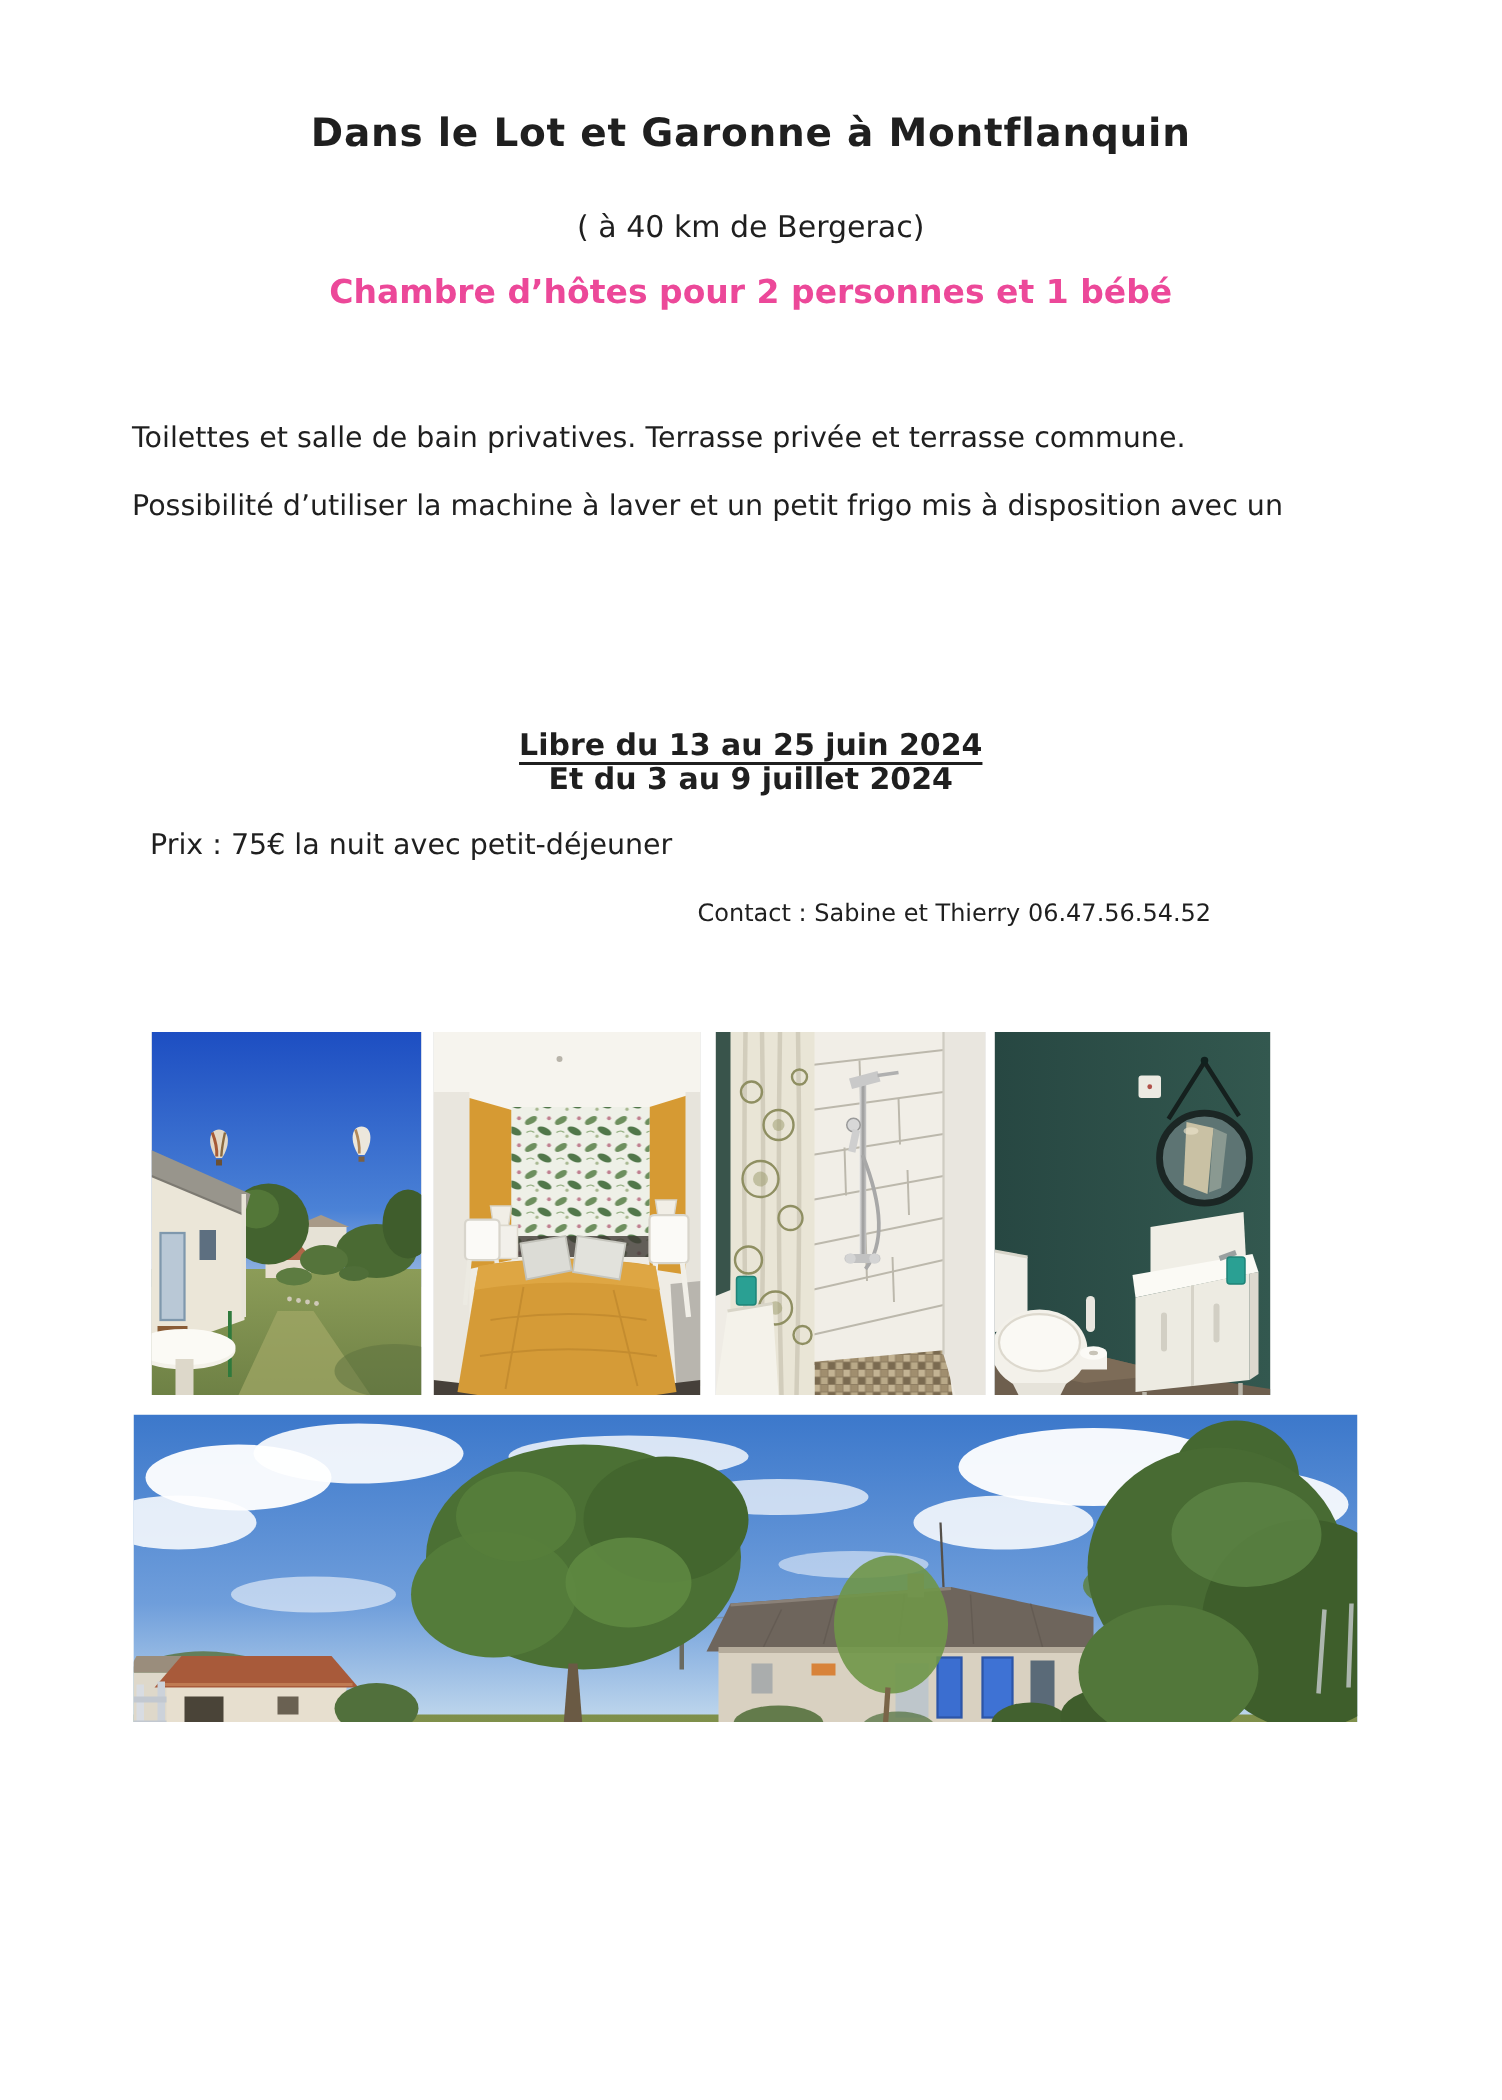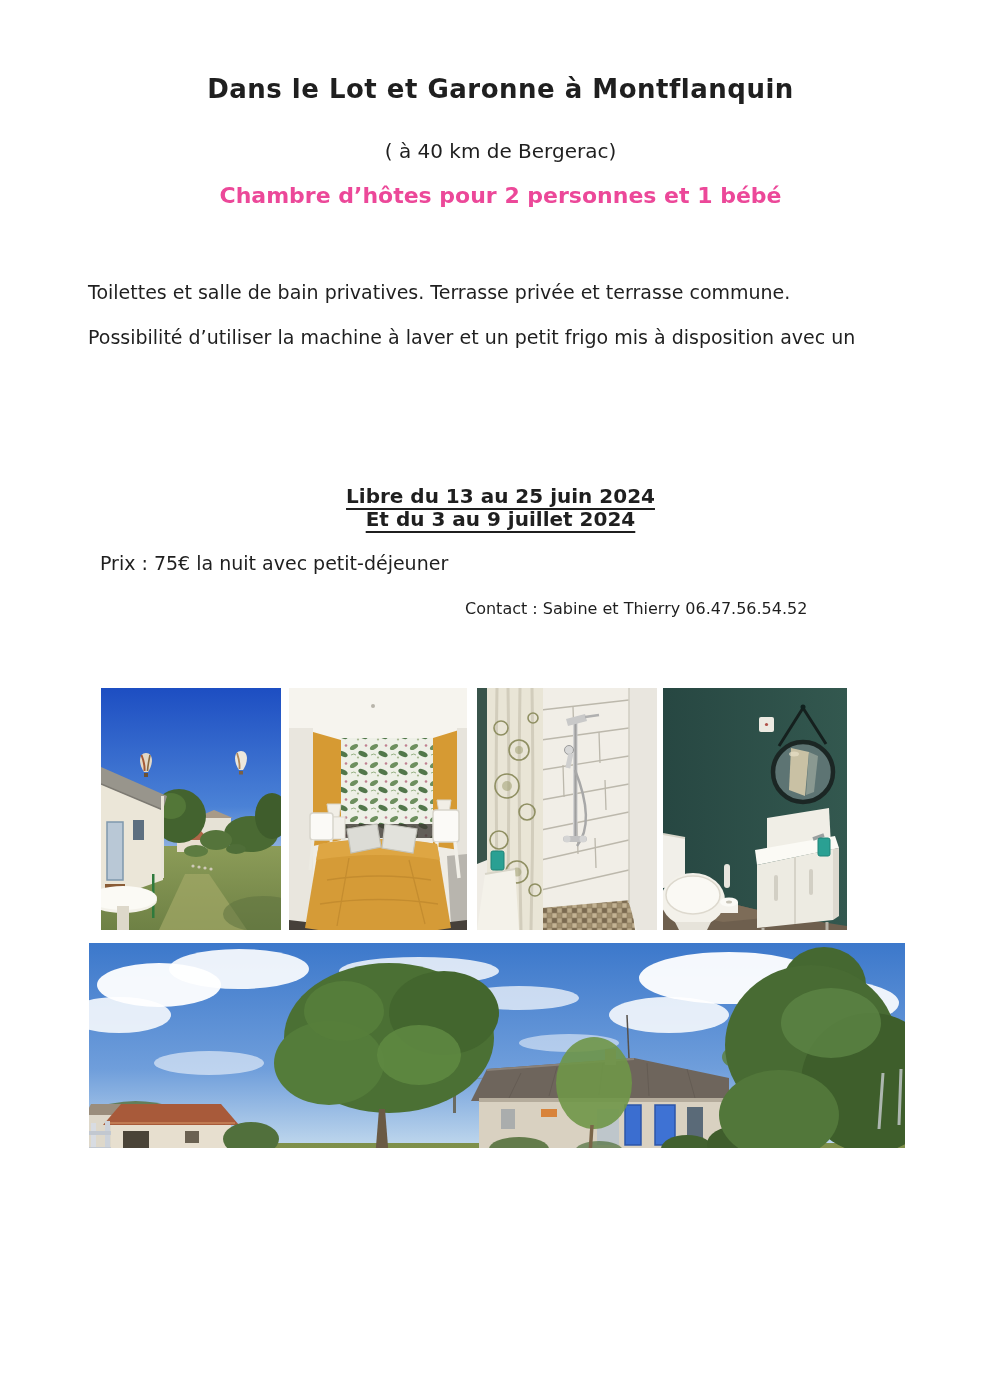--- a/index.html
+++ b/index.html
@@ -8,21 +8,21 @@
   .t{position:absolute;white-space:nowrap;}
   .center{left:0;width:1001px;text-align:center;}
   .title{top:74px;font-size:26px;font-weight:bold;letter-spacing:.5px;}
   .subtitle{top:139px;font-size:20px;}
   .red1{top:183px;font-size:22px;font-weight:bold;color:#ec4899;}
   .red2{top:233px;font-size:22px;font-weight:bold;color:#e02b26;}
   .bodytext{position:absolute;left:88px;top:270px;font-size:19px;}
   .bodytext div{height:45px;line-height:45px;white-space:nowrap;}
   .date1{top:460px;font-size:20px;font-weight:bold;text-decoration:underline;
          text-decoration-thickness:2px;text-underline-offset:5px;margin-top:24px;}
-  .date2{top:507px;font-size:20px;font-weight:bold;text-decoration:underline;
+  .date2{top:507px;font-size:20px;font-weight:bold;
          text-decoration-thickness:2px;text-underline-offset:5px;}
   .price{left:100px;top:552px;font-size:19px;}
   .contact{left:465px;top:599px;font-size:16px;}
   figure{margin:0;padding:0;}
   .photo{position:absolute;top:688px;height:242px;overflow:hidden;background:#ddd;}
   .photo svg,.photo-large svg{display:block;width:100%;height:100%;}
   .p1{left:101px;width:180px;}
   .p2{left:289px;width:178px;}
   .p3{left:477px;width:180px;}
   .p4{left:663px;width:184px;}

